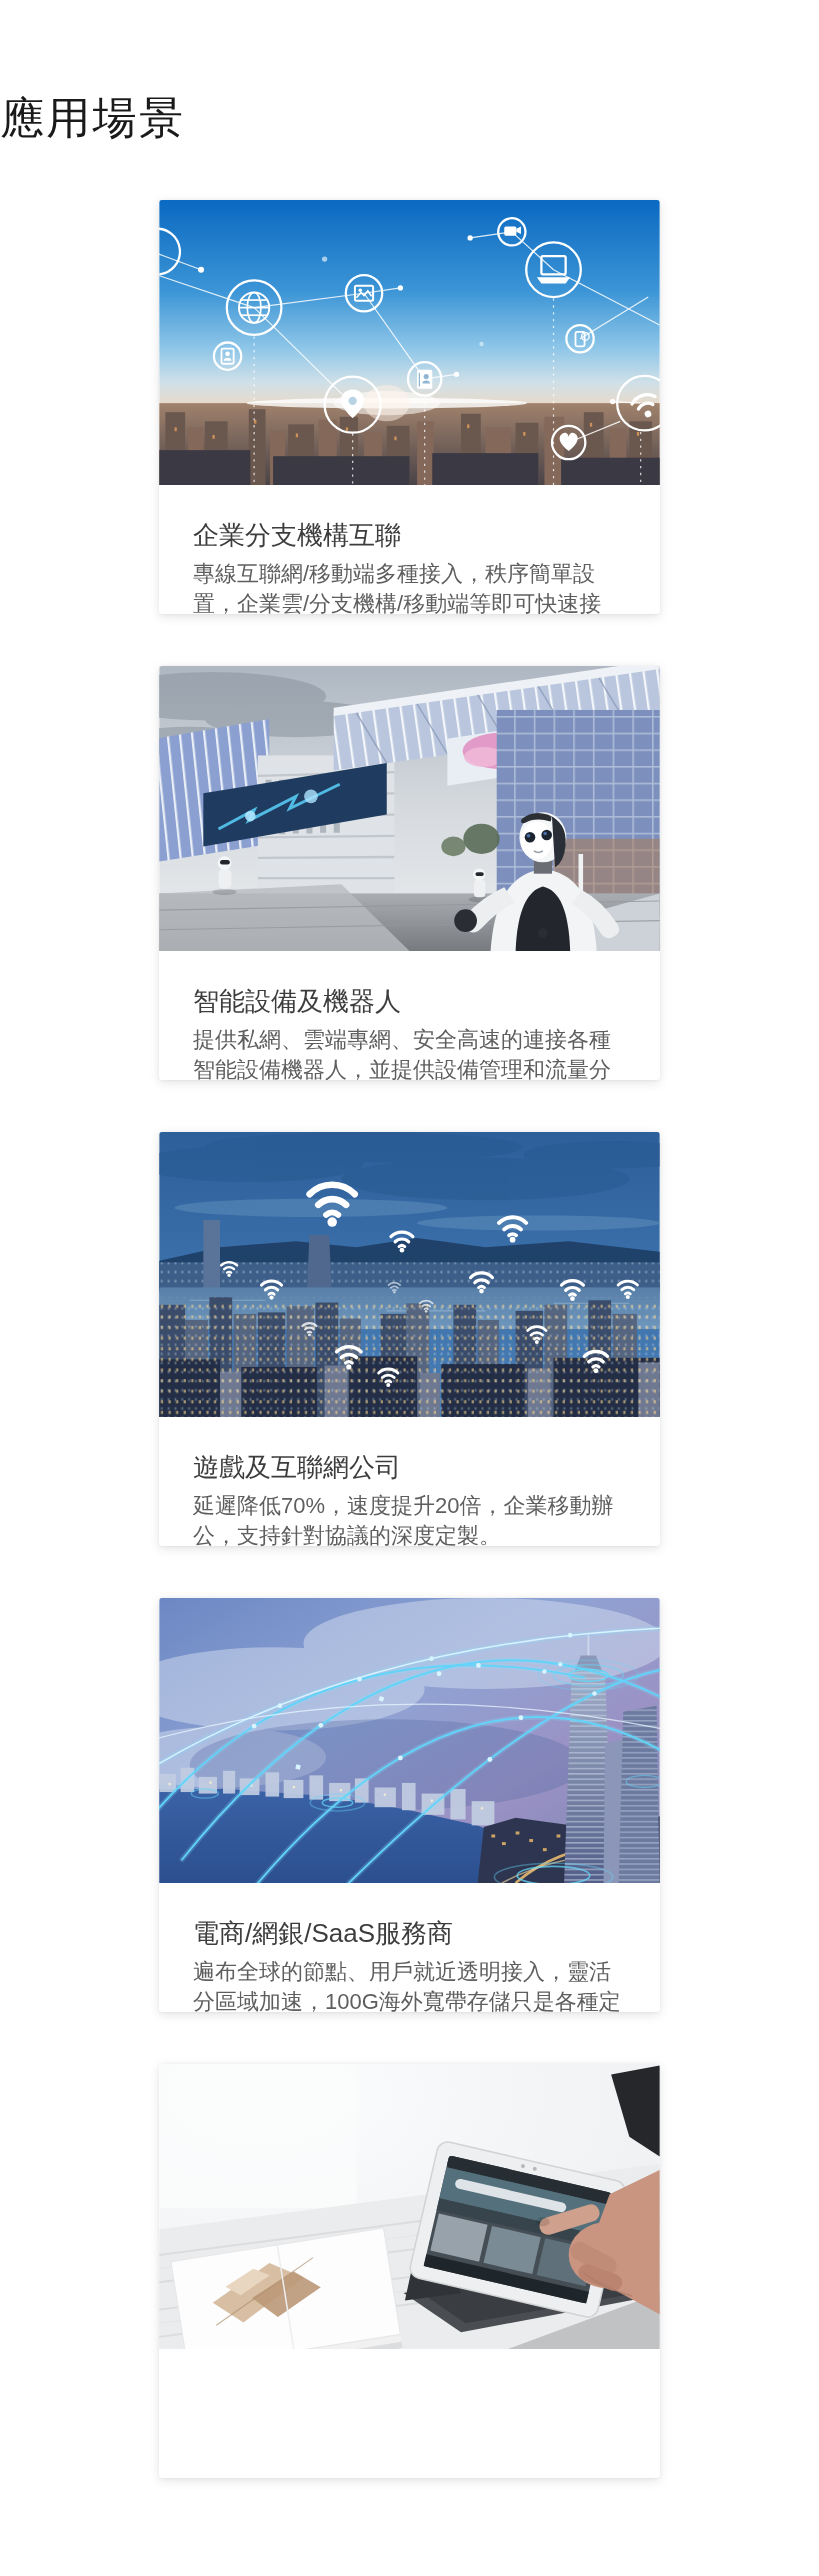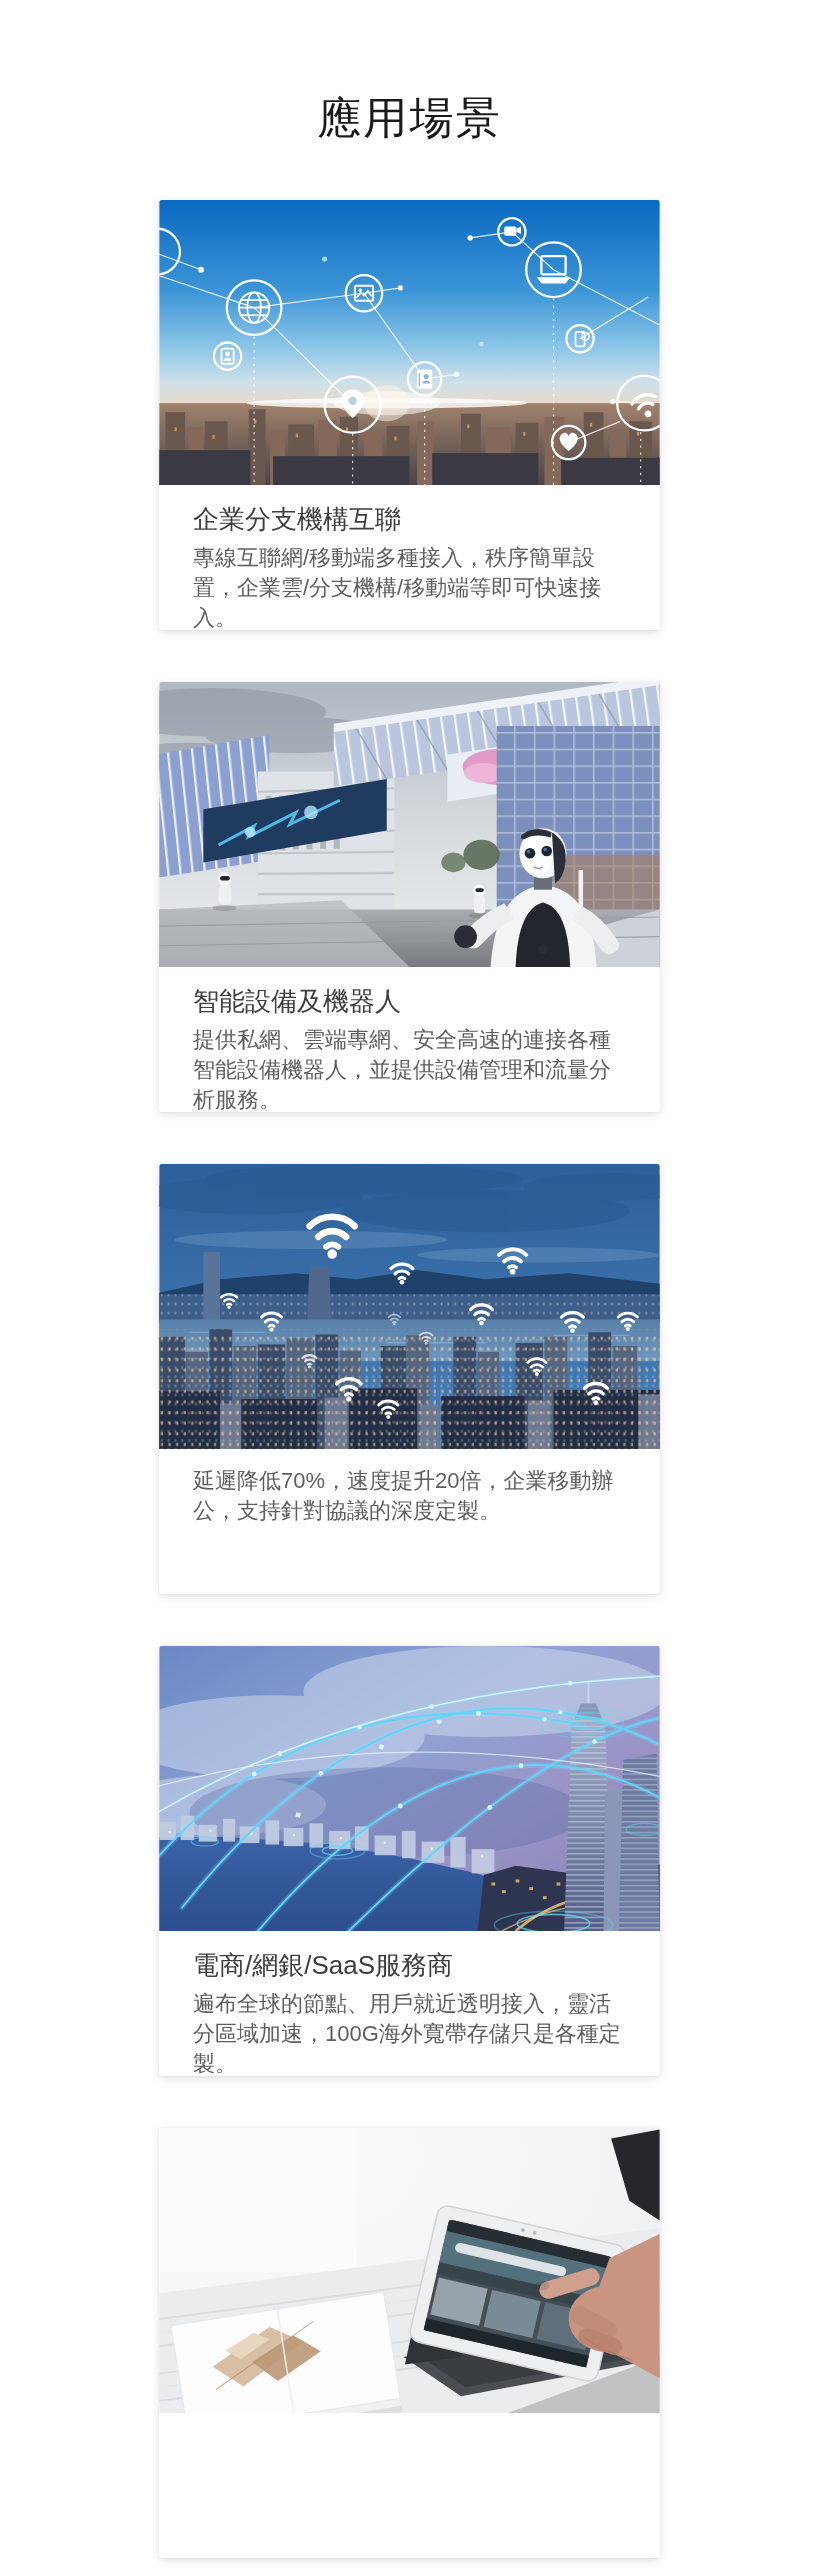--- a/index.html
+++ b/index.html
@@ -4,21 +4,20 @@
 <style>
   html, body { margin: 0; padding: 0; background: #ffffff; }
   body {
     width: 819px;
     font-family: "Liberation Sans", "DejaVu Sans", sans-serif;
     -webkit-font-smoothing: antialiased;
   }
   .page { width: 819px; padding-top: 91px; }
   .page-title {
     margin: 0;
-    text-align: center;
     font-size: 44px;
     line-height: 53px;
     font-weight: 500;
     color: #1a1a1a;
     letter-spacing: 2.3px;
   }
   .cards { margin-top: 56px; padding-bottom: 95px; }
   .card {
     width: 501px;
     margin: 0 auto 52px auto;
@@ -26,22 +25,21 @@
     border-radius: 3px;
     box-shadow: 0 2.3px 10.6px rgba(0,0,0,0.10), 0 0.8px 3px rgba(0,0,0,0.05);
     overflow: hidden;
   }
   .card:last-child { margin-bottom: 0; }
   .card-media { display: block; width: 501px; height: 285px; }
   .card-media svg { display: block; width: 501px; height: 285px; }
   .card-body {
     box-sizing: border-box;
     height: 129px;
-    padding: 1px 33px 0 34px;
-    margin-top: 16px;
+    padding: 33px 33px 0 34px;
   }
   .card-title {
     margin: 0 0 6px 0;
     font-size: 26px;
     line-height: 35px;
     font-weight: 400;
     color: #3d3d3d;
   }
   .card-desc {
     margin: 0;
@@ -451,20 +449,21 @@
             <use href="#s3wifi" transform="translate(302,318) scale(0.75)"></use>
             <use href="#s3wifi" transform="translate(498,262) scale(0.72)"></use>
             <use href="#s3wifi" transform="translate(576,296) scale(0.9)"></use>
             <use href="#s3wifi" transform="translate(198,256) scale(0.55)" opacity="0.8"></use>
             <use href="#s3wifi" transform="translate(352,226) scale(0.5)" opacity="0.7"></use>
             <use href="#s3wifi" transform="translate(310,202) scale(0.45)" opacity="0.6"></use>
           </g>
         </svg>
       </div>
       <div class="card-body">
+        <h2 class="card-title">遊戲及互聯網公司</h2>
         <p class="card-desc">延遲降低70%，速度提升20倍，企業移動辦公，支持針對協議的深度定製。</p>
       </div>
     </div>
 
     <div class="card">
       <div class="card-media">
         <svg viewBox="0 0 660 376" xmlns="http://www.w3.org/2000/svg">
           <defs>
             <linearGradient id="s4sky" x1="0" y1="0" x2="1" y2="1">
               <stop offset="0" stop-color="#6c88c4"></stop>

